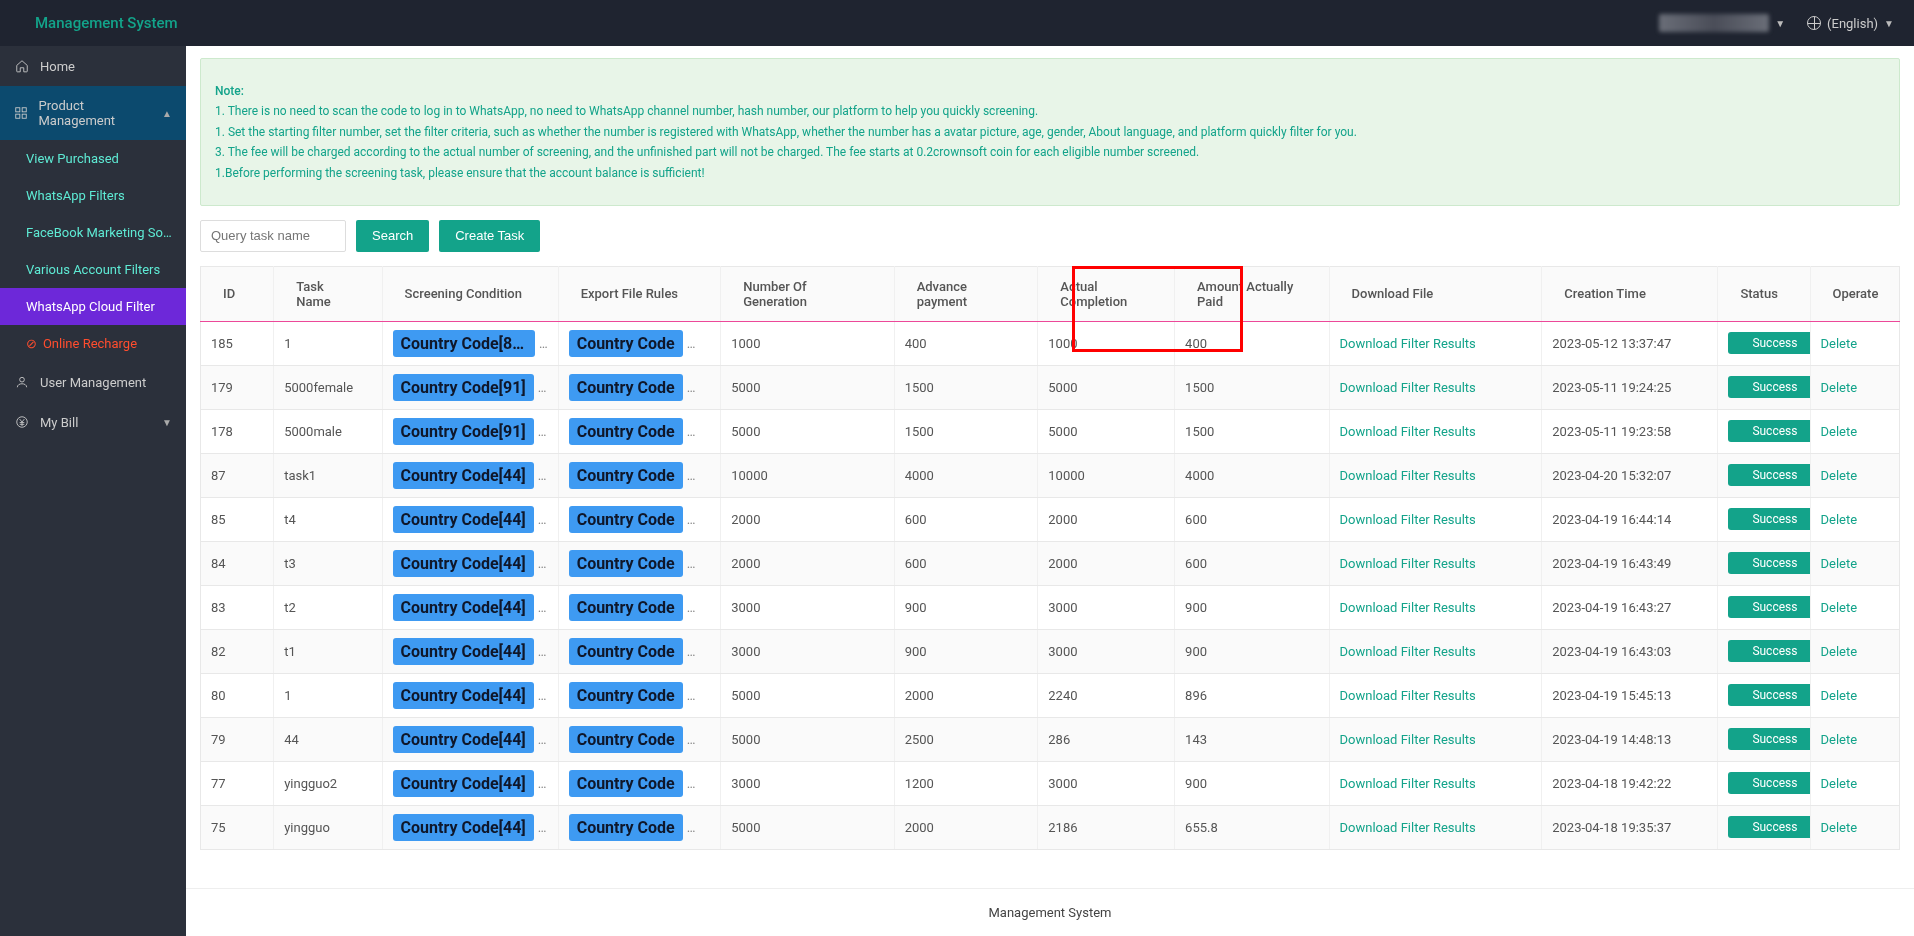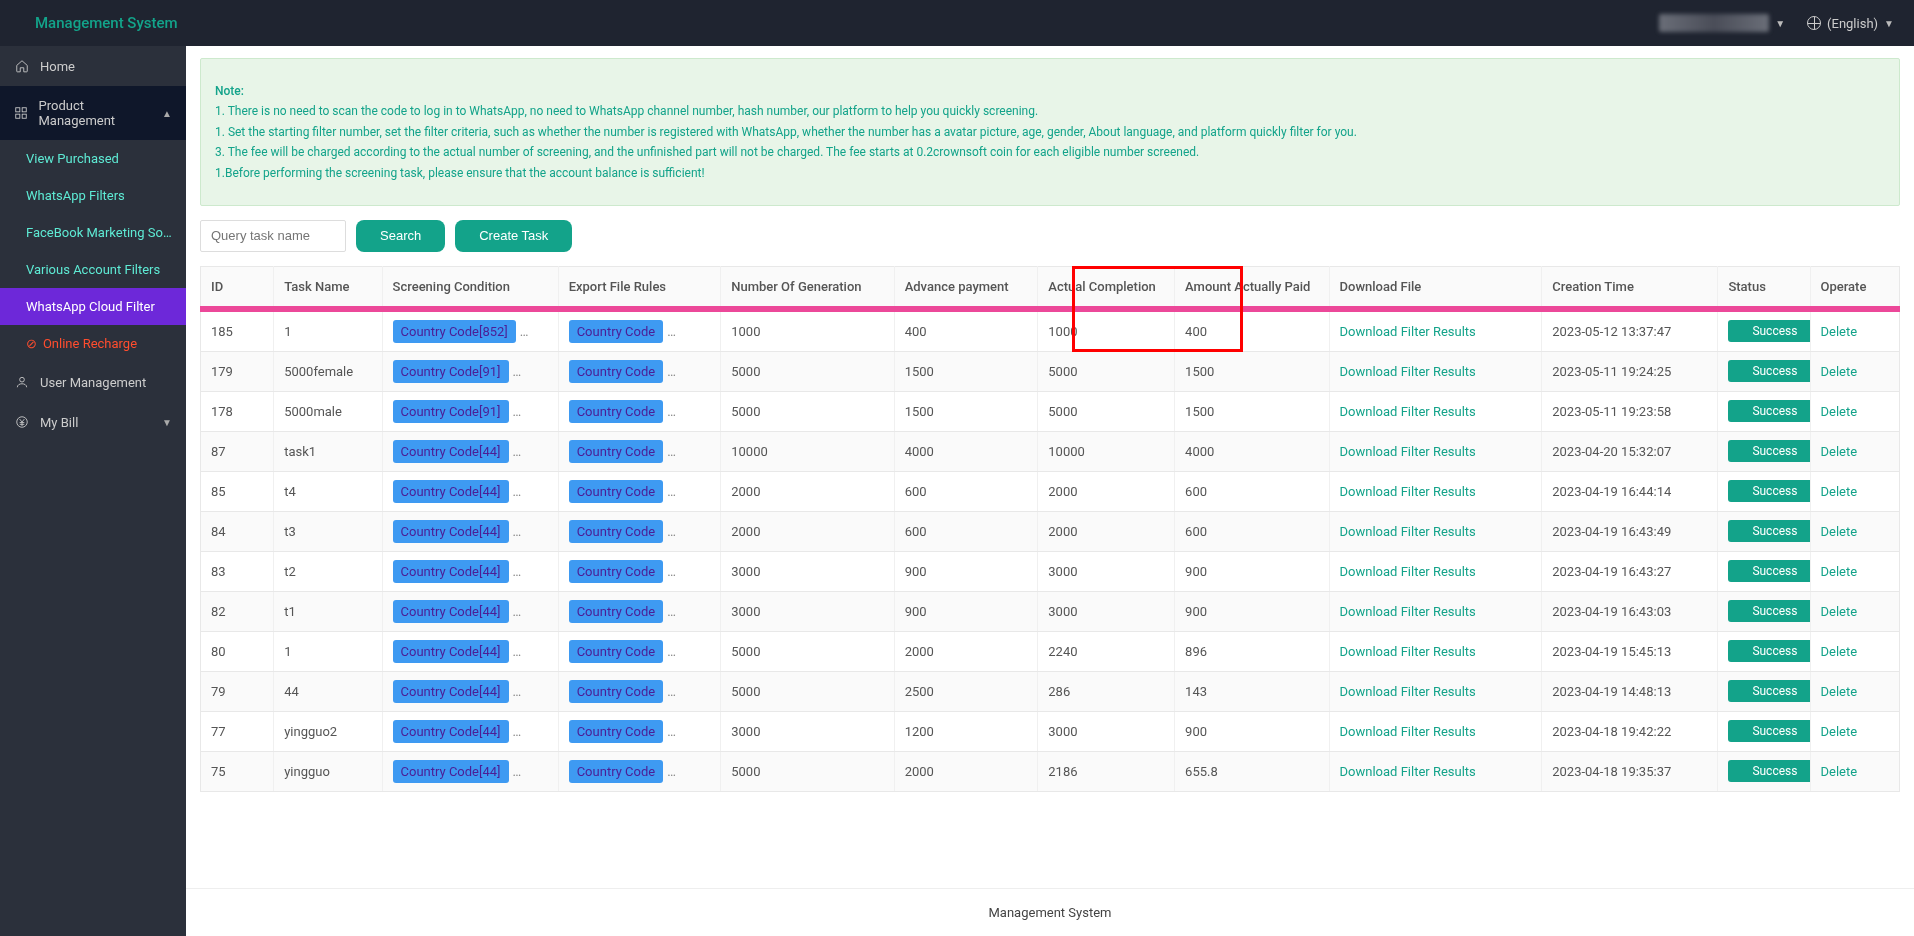--- a/index.html
+++ b/index.html
@@ -11,62 +11,62 @@
 .user-blur { width: 110px; height: 18px; background: linear-gradient(90deg,#6a6e78 0%,#4a4d58 50%,#6a6e78 100%); filter: blur(2px); border-radius: 2px; }
 .caret { font-size: 10px; color: #bbb; }
 .lang { display: flex; align-items: center; gap: 6px; cursor: pointer; color: #ccc; font-size: 13px; }
 .lang-globe { display:inline-block; width:14px; height:14px; border:1px solid #ccc; border-radius:50%; position:relative; }
 .lang-globe::before { content:""; position:absolute; left:6px; top:0; width:1px; height:12px; background:#ccc; }
 .lang-globe::after { content:""; position:absolute; left:0; top:6px; width:12px; height:1px; background:#ccc; }
 
 .shell { display: flex; height: calc(100vh - 46px); }
 .sidebar { width: 186px; background: #2b303b; color: #ccc; flex-shrink: 0; }
 .nav-item { display: flex; align-items: center; gap: 10px; padding: 12px 14px; cursor: pointer; font-size: 13px; }
-.nav-item.expanded { background: #0f172a; justify-content: space-between; }
+.nav-item.expanded { background: #0c4a6e; justify-content: space-between; }
 .nav-item .arrow { margin-left: auto; font-size: 10px; color: #aaa; }
 .sub-item { padding: 11px 14px 11px 26px; font-size: 13px; color: #5eead4; cursor: pointer; white-space: nowrap; overflow: hidden; text-overflow: ellipsis; }
 .sub-item.active { background: #6d28d9; color: #fff; }
 .sub-item.recharge { color: #ff4d2e; }
 .icon { display: inline-flex; width: 16px; height: 16px; align-items: center; justify-content: center; }
 .icon svg { width: 14px; height: 14px; stroke: #ccc; fill: none; stroke-width: 1.5; }
 
 .main { flex: 1; display: flex; flex-direction: column; overflow: hidden; background: #fff; }
 .content-wrap { flex: 1; overflow-y: auto; padding: 12px 14px 0 14px; position: relative; }
 .content-wrap::-webkit-scrollbar { width: 10px; }
 .content-wrap::-webkit-scrollbar-thumb { background: #c4c4c4; border-radius: 5px; }
 .content-wrap::-webkit-scrollbar-track { background: #f0f0f0; }
 
 .notebox { background: #e8f5e8; border: 1px solid #cde9cd; border-radius: 2px; padding: 22px 14px; font-size: 12px; color: #13a38a; line-height: 1.7; margin-bottom: 14px; }
 .notebox .nh { font-weight: 500; }
 
 .toolbar { display: flex; gap: 10px; margin-bottom: 14px; }
 .q-input { width: 146px; height: 32px; border: 1px solid #ddd; border-radius: 2px; padding: 0 10px; font-size: 13px; outline: none; }
-.btn { height: 32px; padding: 0 24px; border: none; border-radius: 8px; color: #fff; font-size: 13px; cursor: pointer; }
+.btn { height: 32px; padding: 0 16px; border: none; border-radius: 2px; color: #fff; font-size: 13px; cursor: pointer; }
 .btn-green { background: #13a38a; }
 
 .table { width: 100%; border-collapse: collapse; border: 1px solid #e8e8e8; table-layout: fixed; }
-.table th { background: #fafafa; text-align: left; font-weight: 500; color: #555; font-size: 13px; padding: 12px 10px; border-bottom: 6px solid #ec4899; border-right: 1px solid #f0f0f0; }
+.table th { background: #fafafa; text-align: left; font-weight: 500; color: #555; font-size: 13px; padding: 12px 22px; border-bottom: 1px solid #ec4899; border-right: 1px solid #f0f0f0; }
 .table td { padding: 8px 10px; border-bottom: 1px solid #e8e8e8; border-right: 1px solid #f0f0f0; font-size: 13px; color: #555; white-space: nowrap; overflow: hidden; text-overflow: ellipsis; vertical-align: middle; height: 39px; }
 .table tbody tr:nth-child(even) td { background: #fafafa; }
 .table th:last-child, .table td:last-child { border-right: none; }
 
 .col-id { width: 54px; }
 .col-task { width: 80px; }
 .col-screen { width: 130px; }
 .col-export { width: 120px; }
 .col-num { width: 128px; }
 .col-adv { width: 106px; }
 .col-actual { width: 101px; }
 .col-paid { width: 114px; }
 .col-dl { width: 157px; }
 .col-time { width: 130px; }
 .col-status { width: 68px; }
 .col-op { width: 66px; }
 
-.chip { display: inline-block; background: #3e9af2; color: #4c1d95; font-size: 13px; padding: 4px 8px; border-radius: 3px; vertical-align: middle; max-width: 100%; overflow: hidden; text-overflow: ellipsis; white-space: nowrap; }
+.chip { display: inline-block; background: #3e9af2; color: #0f172a; font-size: 16px; padding: 4px 8px; border-radius: 3px; vertical-align: middle; max-width: 100%; overflow: hidden; text-overflow: ellipsis; white-space: nowrap; font-weight: bold; }
 .chip-wrap { display: flex; align-items: center; gap: 4px; }
 .chip-more { color: #888; flex-shrink: 0; }
 .link { color: #13a38a; cursor: pointer; }
 .badge-success { display: inline-block; background: #13a38a; color: #fff; font-size: 12px; padding: 4px 24px; border-radius: 3px; }
 
 .highlight-box { position: absolute; border: 3px solid #ff0000; pointer-events: none; }
 
 .footer { text-align: center; padding: 16px 0; font-size: 13px; color: #444; border-top: 1px solid #eee; }
 </style>
 </head>

